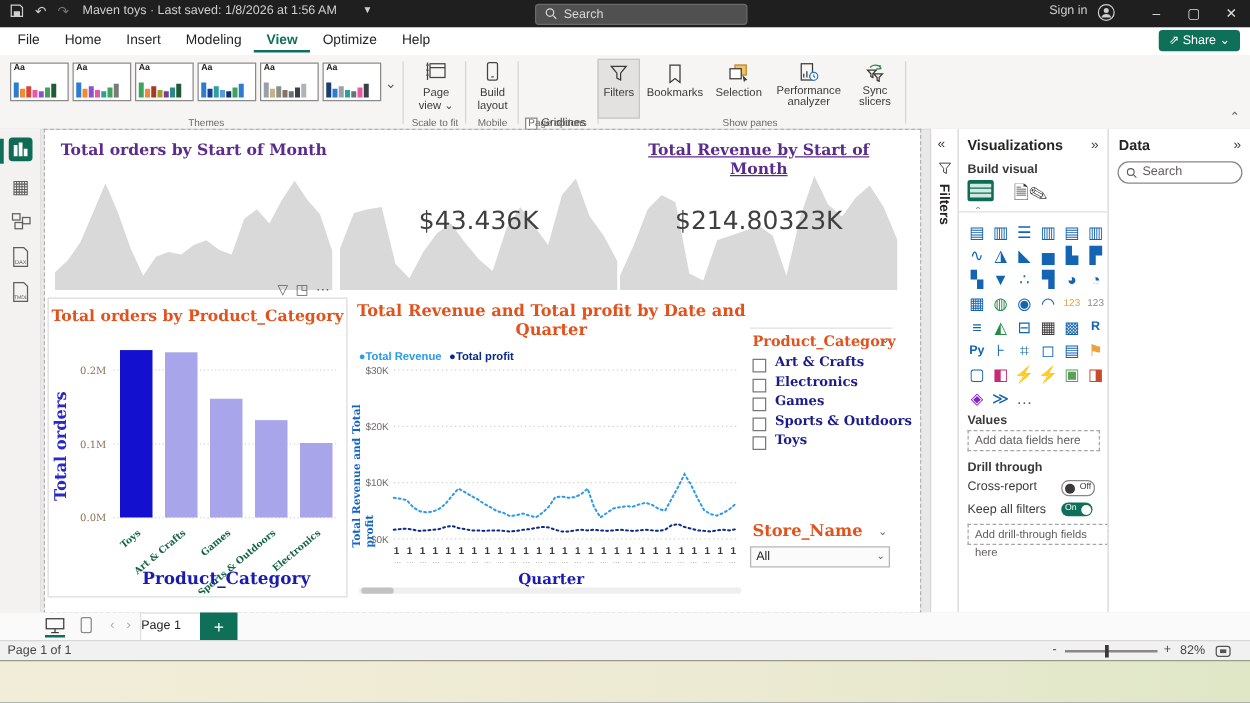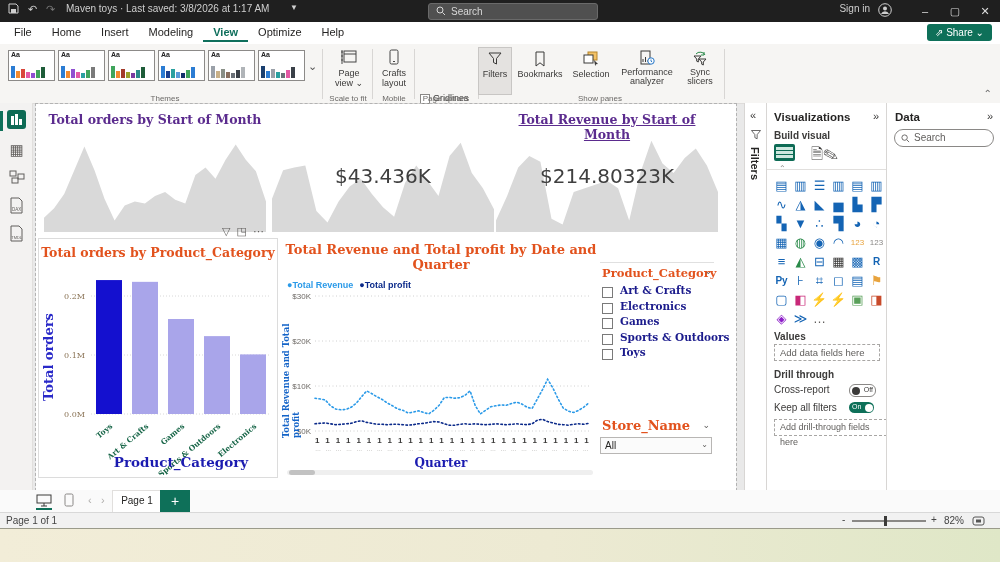--- a/index.html
+++ b/index.html
@@ -57,21 +57,21 @@
 <div id="app">
 
   <div class="titlebar">
     <span class="tb-ic" style="left:8px">
       <svg width="11" height="11" viewBox="0 0 11 11">
           <path d="M1 1h7l2 2v7H1z" fill="none" stroke="#cfcfcf"></path>
           <rect x="3" y="6" width="5" height="4" fill="#cfcfcf"></rect>
         </svg></span>
     <span class="tb-ic" style="left:28px">↶</span>
     <span class="tb-ic" style="left:46px;color:#777">↷</span>
-    <span class="tb-ic" style="left:66px;font-size:10px">Maven toys · Last saved: 3/8/2026 at 1:17 AM</span>
+    <span class="tb-ic" style="left:66px;font-size:10px">Maven toys · Last saved: 1/8/2026 at 1:56 AM</span>
     <span class="tb-ic" style="left:290px;font-size:8px">▼</span>
     <div class="tb-search">
       <svg width="10" height="10" viewBox="0 0 10 10" style="position:absolute;left:7px;top:2px">
           <circle cx="4" cy="4" r="3" fill="none" stroke="#d8d8d8"></circle>
           <path d="M6.5 6.5 9 9" stroke="#d8d8d8"></path>
         </svg>
       <span>Search</span>
     </div>
     <span class="tb-ic" style="right:130px;font-size:10px">Sign in</span>
     <span class="tb-ic" style="right:108px">
@@ -178,21 +178,21 @@
       <div class="ribtxt"><span>Page view</span> ⌄</div>
     </div>
     <div class="rlabel" style="left:322px;width:52px">Scale to fit</div>
     <div class="rsep" style="left:372px"></div>
 
     <div class="abs" style="left:376px;top:4px;width:36px;text-align:center">
       <svg width="16" height="18" viewBox="0 0 16 18">
           <rect x="4" y="2" width="8" height="14" rx="1.5" fill="none" stroke="#444"></rect>
           <path d="M7 13.5h2" stroke="#444"></path>
         </svg>
-      <div class="ribtxt">Crafts layout</div>
+      <div class="ribtxt">Build layout</div>
     </div>
     <div class="rlabel" style="left:372px;width:44px">Mobile</div>
     <div class="rsep" style="left:414px"></div>
 
     <div id="pageopts">
         <div class="chk" style="left: 420px; top: 50px;"></div>
         <div style="position: absolute; left: 433px; top: 49px; font-size: 9px; color: rgb(59, 58, 57);">Gridlines</div>
         <div class="chk" style="left: 420px; top: 66px;"></div>
         <div style="position: absolute; left: 433px; top: 65px; font-size: 9px; color: rgb(59, 58, 57);">Snap to grid</div>
         <div class="chk" style="left: 420px; top: 82px;"></div>
@@ -537,21 +537,21 @@
     <svg width="16" height="13" viewBox="0 0 16 13" style="position:absolute;left:36px;top:4px">
         <rect x="1" y="1" width="14" height="8" fill="none" stroke="#3b3a39"></rect>
         <path d="M5 12h6M8 9v3" stroke="#3b3a39"></path>
       </svg>
     <div class="abs" style="left:36px;top:18px;width:16px;height:2px;background:#0e7059"></div>
     <svg width="10" height="14" viewBox="0 0 10 14" style="position:absolute;left:64px;top:3px">
         <rect x="1" y="1" width="8" height="12" rx="1.5" fill="none" stroke="#8a8886"></rect>
       </svg>
     <span class="abs" style="left:88px;top:4px;color:#b0aeac">‹</span>
     <span class="abs" style="left:101px;top:4px;color:#b0aeac">›</span>
-    <div class="abs" style="left:112px;top:0;width:48px;height:21px;background:#fff;border:1px solid #e1dfdd;border-bottom:3px solid #0e7059;text-align:center;font-size:10px;line-height:19px">Page 1</div>
+    <div class="abs" style="left:112px;top:0;width:48px;height:21px;background:#fff;border:1px solid #e1dfdd;border-bottom:3px solid #0e7059;font-size:10px;line-height:19px">Page 1</div>
     <div class="abs" style="left:160px;top:0;width:30px;height:24px;background:#0e7059;color:#fff;text-align:center;font-size:14px;line-height:22px">+</div>
   </div>
 
   <div class="statusbar">
     <span class="abs" style="left:6px;top:2px">Page 1 of 1</span>
     <span class="abs" style="left:842px;top:1px">-</span>
     <div class="abs" style="left:852px;top:7px;width:74px;height:1.5px;background:#8a8886"></div>
     <div class="abs" style="left:884px;top:3px;width:3px;height:10px;background:#3b3a39"></div>
     <span class="abs" style="left:931px;top:1px">+</span>
     <span class="abs" style="left:944px;top:2px">82%</span>

